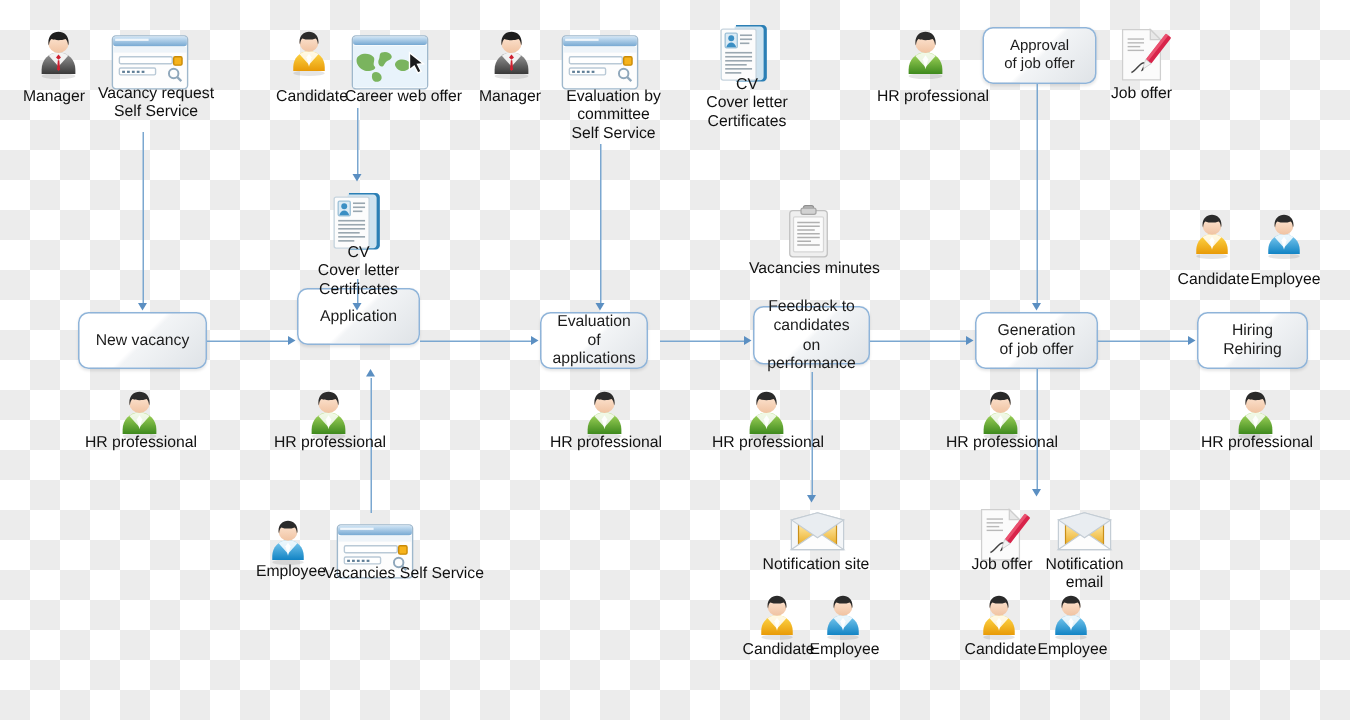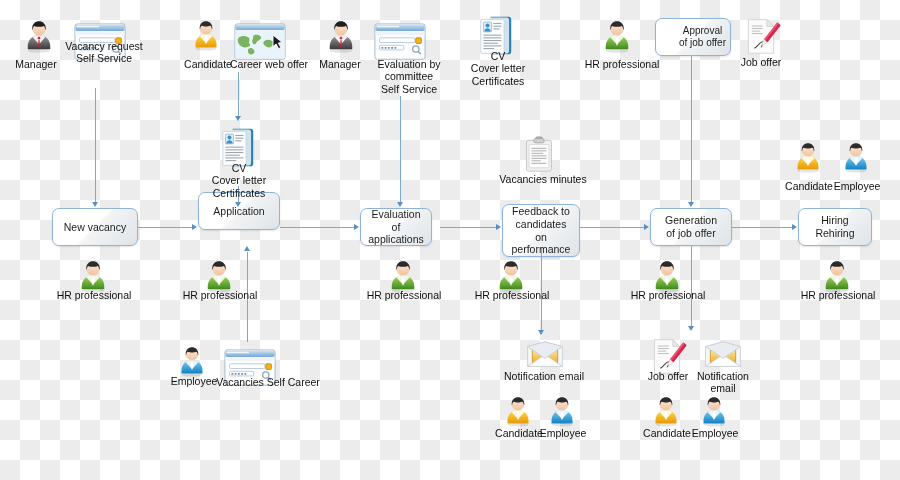--- a/index.html
+++ b/index.html
@@ -212,33 +212,33 @@
 <div id="process-layer">
     <div class="pbox" style="left: 52px; top: 208px; width: 86px; height: 38px;">
       <span>New vacancy</span>
     </div>
     <div class="pbox" style="left: 198px; top: 192px; width: 82px; height: 38px;">
       <span>Application</span>
     </div>
     <div class="pbox" style="left: 360px; top: 208px; width: 72px; height: 38px;">
       <span>Evaluation<br>of applications</span>
     </div>
-    <div class="pbox" style="left: 502px; top: 204px; width: 78px; height: 53px; justify-content: center;">
+    <div class="pbox" style="left: 502px; top: 204px; width: 78px; height: 39px; justify-content: center;">
       <span>Feedback to<br>candidates<br>on performance</span>
     </div>
     <div class="pbox" style="left: 650px; top: 208px; width: 82px; height: 38px;">
       <span>Generation<br>of job offer</span>
     </div>
     <div class="pbox" style="left: 798px; top: 208px; width: 74px; height: 38px;">
       <span>Hiring<br>Rehiring</span>
     </div>
   </div>
 
 <div id="approval-layer">
-    <div class="pbox approval" style="left: 655px; top: 18px; width: 76px; height: 38px; justify-content: flex-end;">
+    <div class="pbox approval" style="left: 655px; top: 18px; width: 76px; height: 38px;">
       <span>Approval<br>of job offer</span>
     </div>
   </div>
 
 <div id="connector-layer">
     <div class="hline" style="left: 138px; top: 227px; width: 54px;"></div>
     <div class="arrow right" style="left: 192px; top: 224px;"></div>
     <div class="hline" style="left: 280px; top: 227px; width: 74px;"></div>
     <div class="arrow right" style="left: 354px; top: 224px;"></div>
     <div class="hline" style="left: 440px; top: 227px; width: 56px;"></div>
@@ -291,21 +291,21 @@
           <rect x="11.5" y="27" width="2" height="1.6"></rect>
         <rect x="15" y="27" width="2" height="1.6"></rect>
           <rect x="18.5" y="27" width="2" height="1.6"></rect>
         <rect x="22" y="27" width="2" height="1.6"></rect>
       </g>
       <rect x="45" y="17" width="6" height="6" rx="1" fill="#f6b31c" stroke="#c98a06"></rect>
       <circle cx="45" cy="29" r="3.4" fill="none" stroke="#8fa7bb" stroke-width="1.4"></circle>
       <line x1="47.4" y1="31.4" x2="50.5" y2="34.5" stroke="#8fa7bb" stroke-width="1.6"></line>
     </svg>
     </div>
-    <div class="ilabel wrap" style="left: 52px; top: 40px; width: 104px;">Vacancy request<br>Self Service</div>
+    <div class="ilabel wrap" style="left: 52px; top: 56px; width: 104px;">Vacancy request<br>Self Service</div>
     <div class="icon" style="left: 192px; top: 20px; --bf: url(#gYellow);">
       <svg width="28" height="31" viewBox="0 0 40 44">
       <ellipse cx="20" cy="41" rx="15" ry="2.6" fill="#000" opacity=".10"></ellipse>
       <path class="pbody" d="M20 20c9 0 15 7 15 15v4H5v-4c0-8 6-15 15-15z" fill="url(#gYellow)"></path>
       <path d="M20 20c3.6 0 6.6 1.1 9 3l-9 10-9-10c2.4-1.9 5.4-3 9-3z" fill="#fff" opacity=".85"></path>
       <circle cx="20" cy="11.5" r="9" fill="url(#gHead)"></circle>
       <path d="M11 11c0-6 4-9.5 9-9.5S29 5 29 11c0 1.6-.5 2.6-.5 2.6-.4-3.4-1-4.6-2.2-5.6-2 .9-4 1-6.3 1s-4.3-.1-6.3-1c-1.2 1-1.8 2.2-2.2 5.6 0 0-.5-1-.5-2.6z" fill="#2b2b2b"></path>
       <path d="M20 22.5l-2.4 3.4 2.4 9 2.4-9z" fill="#fff" opacity=".9"></path>
     </svg>
     </div>
@@ -569,30 +569,30 @@
           <rect x="11.5" y="27" width="2" height="1.6"></rect>
         <rect x="15" y="27" width="2" height="1.6"></rect>
           <rect x="18.5" y="27" width="2" height="1.6"></rect>
         <rect x="22" y="27" width="2" height="1.6"></rect>
       </g>
       <rect x="45" y="17" width="6" height="6" rx="1" fill="#f6b31c" stroke="#c98a06"></rect>
       <circle cx="45" cy="29" r="3.4" fill="none" stroke="#8fa7bb" stroke-width="1.4"></circle>
       <line x1="47.4" y1="31.4" x2="50.5" y2="34.5" stroke="#8fa7bb" stroke-width="1.6"></line>
     </svg>
     </div>
-    <div class="ilabel" style="left: 216px; top: 376px; width: 104px;">Vacancies Self Career</div>
+    <div class="ilabel" style="left: 216px; top: 376px; width: 104px;">Vacancies Self Service</div>
     <div class="icon" style="left: 526px; top: 340px;">
       <svg width="38" height="29" viewBox="0 0 48 36">
       <path d="M2 33V8l22-6 22 6v25z" fill="#f4f6f8" stroke="#c3ccd4"></path>
       <path d="M8 31V12h32v19z" fill="url(#gEnv)" stroke="#c98f18"></path>
       <path d="M2 33l22-15 22 15z" fill="#fdfdfd" stroke="#c3ccd4"></path>
       <path d="M2 8l22 15L46 8 24 2z" fill="#e9edf1" stroke="#c3ccd4"></path>
     </svg>
     </div>
-    <div class="ilabel" style="left: 496px; top: 370px; width: 96px;">Notification email</div>
+    <div class="ilabel" style="left: 496px; top: 370px; width: 96px;">Notification site</div>
     <div class="icon" style="left: 504px; top: 396px; --bf: url(#gYellow);">
       <svg width="28" height="31" viewBox="0 0 40 44">
       <ellipse cx="20" cy="41" rx="15" ry="2.6" fill="#000" opacity=".10"></ellipse>
       <path class="pbody" d="M20 20c9 0 15 7 15 15v4H5v-4c0-8 6-15 15-15z" fill="url(#gYellow)"></path>
       <path d="M20 20c3.6 0 6.6 1.1 9 3l-9 10-9-10c2.4-1.9 5.4-3 9-3z" fill="#fff" opacity=".85"></path>
       <circle cx="20" cy="11.5" r="9" fill="url(#gHead)"></circle>
       <path d="M11 11c0-6 4-9.5 9-9.5S29 5 29 11c0 1.6-.5 2.6-.5 2.6-.4-3.4-1-4.6-2.2-5.6-2 .9-4 1-6.3 1s-4.3-.1-6.3-1c-1.2 1-1.8 2.2-2.2 5.6 0 0-.5-1-.5-2.6z" fill="#2b2b2b"></path>
       <path d="M20 22.5l-2.4 3.4 2.4 9 2.4-9z" fill="#fff" opacity=".9"></path>
     </svg>
     </div>

